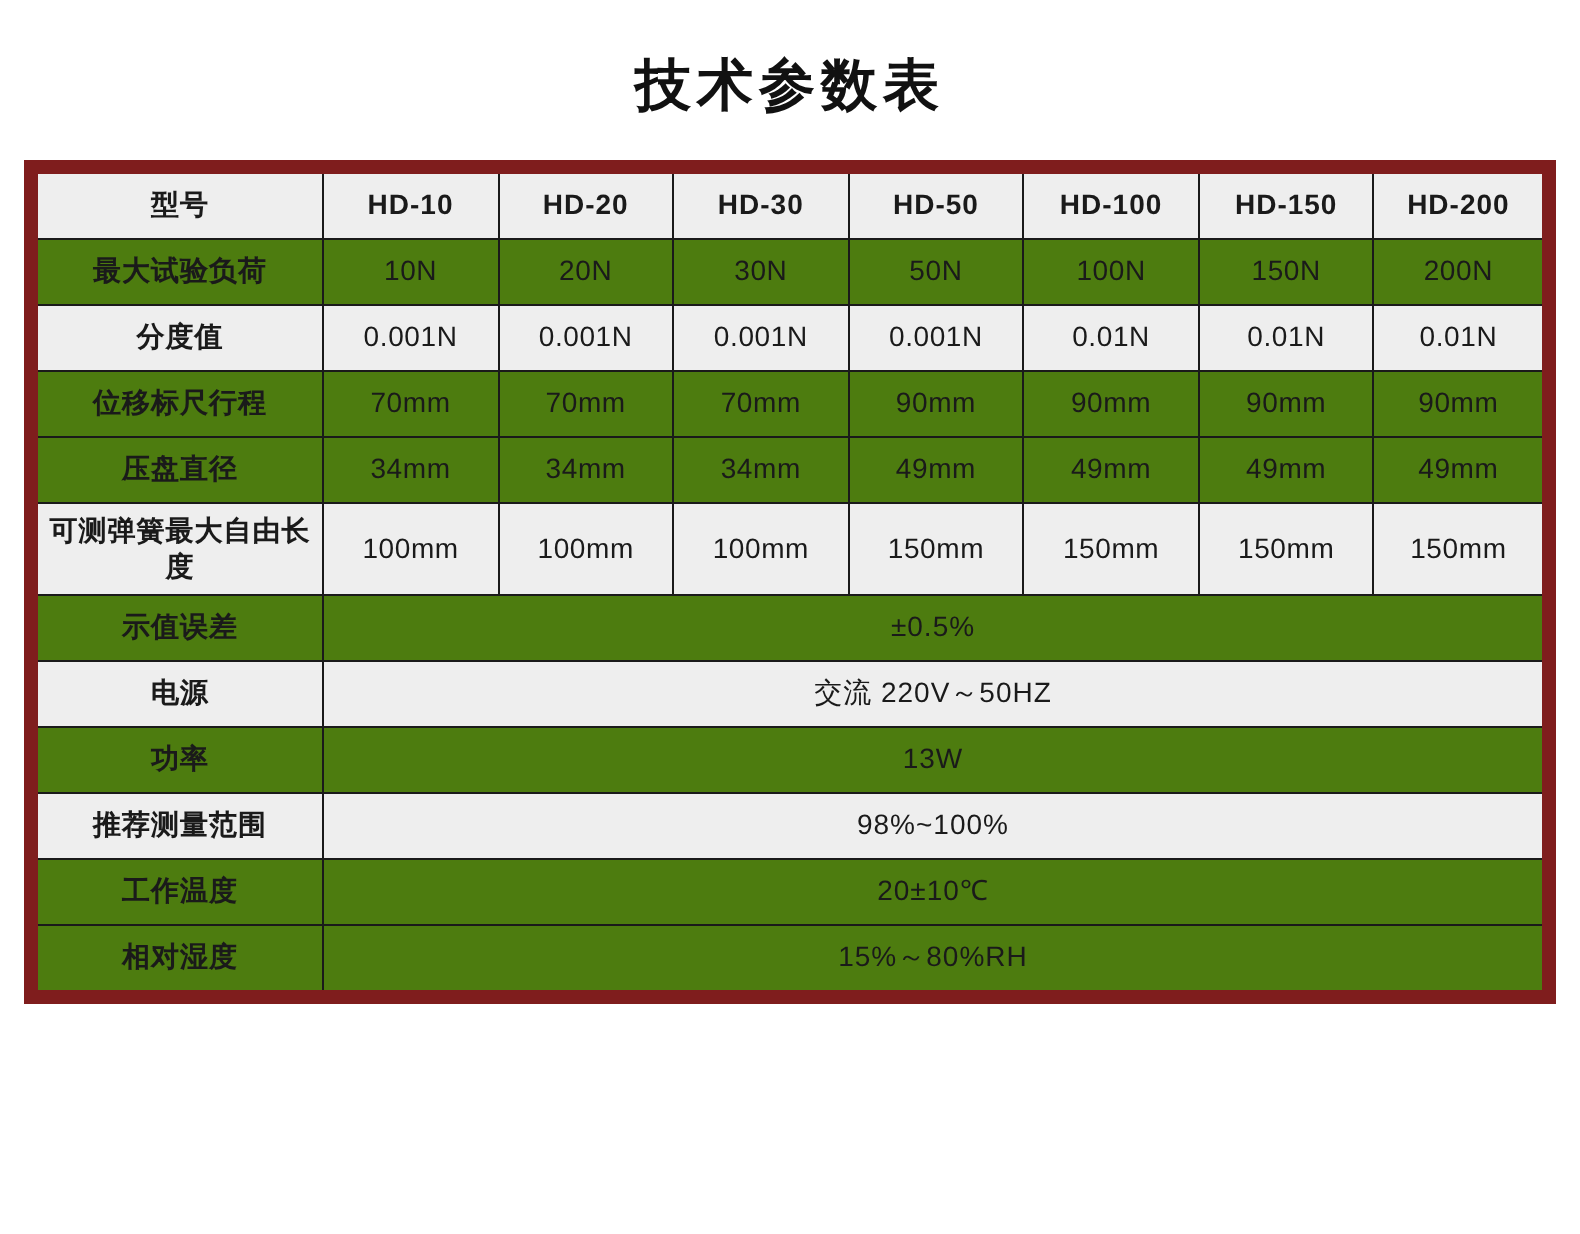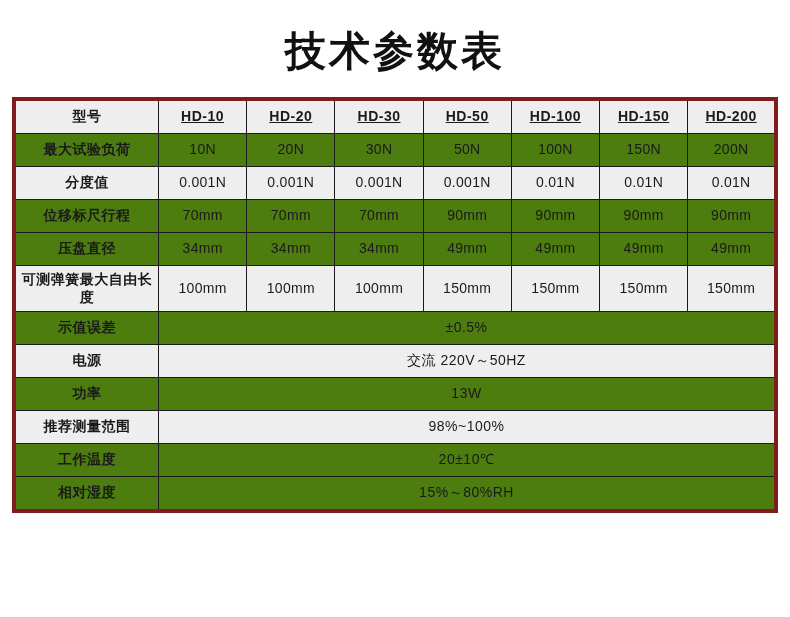--- a/index.html
+++ b/index.html
@@ -15,36 +15,36 @@
     overflow: hidden;
   }
   .page {
     width: 790px;
     height: 617px;
     position: relative;
     box-sizing: border-box;
   }
   .title {
     text-align: center;
-    font-size: 41px;
+    font-size: 28px;
     font-weight: bold;
     letter-spacing: 3px;
     color: #111111;
     padding-top: 24px;
     padding-bottom: 18px;
     font-family: "Liberation Sans", sans-serif;
   }
   .table-wrap {
     padding: 0 12px;
   }
   table.spec {
     width: 766px;
     border-collapse: collapse;
     table-layout: fixed;
-    border: 4px solid #7f1d1d;
+    border: 7px solid #7f1d1d;
   }
   table.spec td {
     border: 1px solid #1a1a1a;
     text-align: center;
     vertical-align: middle;
     padding: 0;
     height: 32px;
     font-size: 14px;
     color: #1a1a1a;
     line-height: 1.25;
@@ -60,21 +60,20 @@
     background: #eeeeee;
   }
   tr.plain td {
     background: #4d7c0f;
   }
   td.model-head {
     font-weight: bold;
     font-size: 16px;
     background: #eeeeee;
     letter-spacing: 0.5px;
-    text-decoration: underline;
   }
   td.val {
     font-size: 13px;
     letter-spacing: 0.3px;
   }
   td.span-val {
     font-size: 14px;
     letter-spacing: 0.5px;
   }
   .tall {

